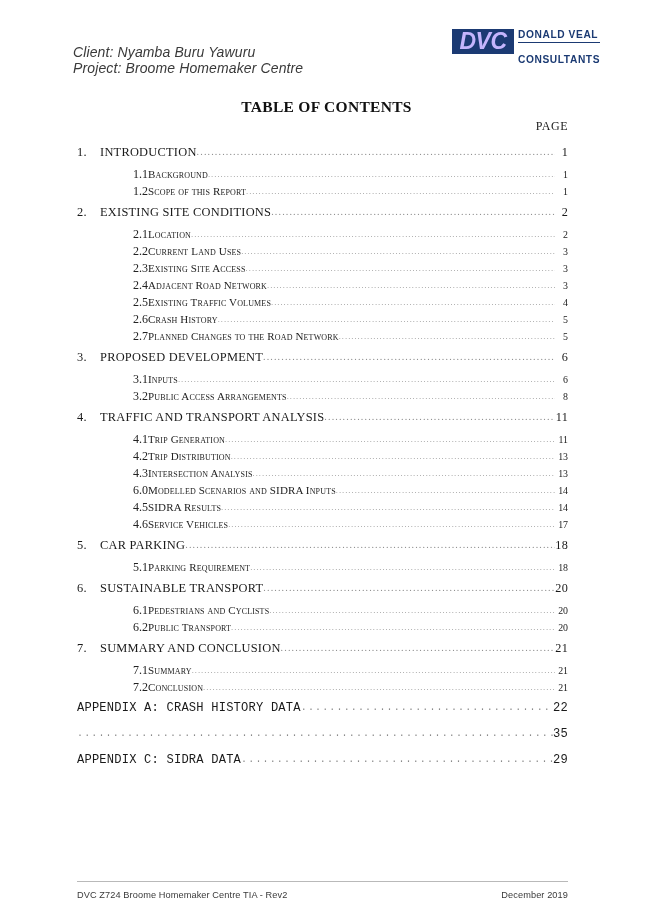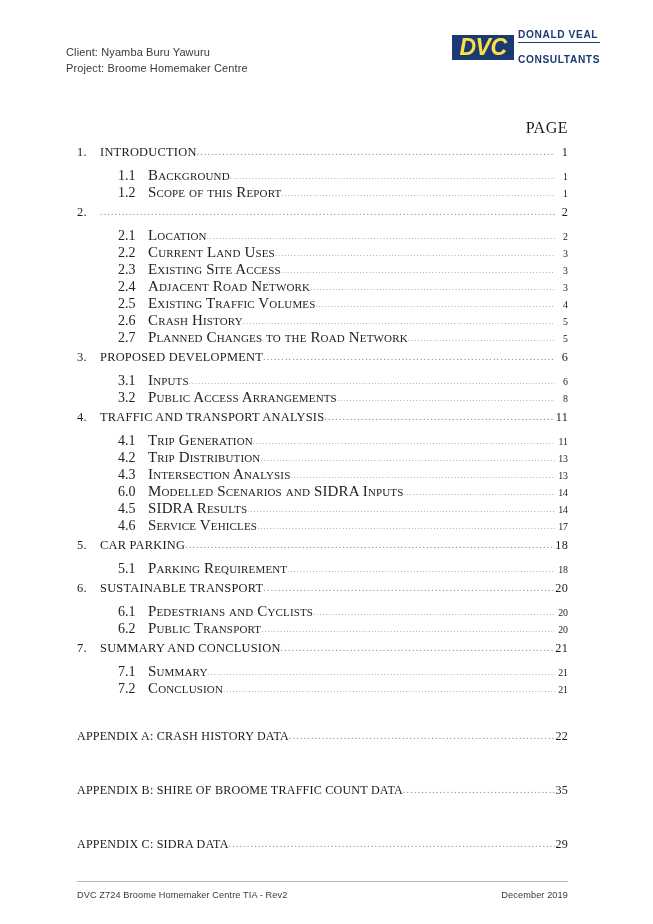--- a/index.html
+++ b/index.html
@@ -24,47 +24,48 @@
   
   .doc-header {
     position: absolute;
     left: 0;
     top: 0;
     width: 653px;
     height: 92px;
   }
   .header-meta {
     position: absolute;
-    left: 66px;
+    left: 73px;
     top: 45px;
     font-family: "Liberation Sans", sans-serif;
-    font-size: 11px;
+    font-size: 14px;
     line-height: 15.5px;
     color: #3a3a3a;
     letter-spacing: 0.12px;
     white-space: nowrap;
+    font-style: italic;
   }
   .header-meta div { white-space: nowrap; }
 
   
   .logo {
     position: absolute;
     left: 452px;
     top: 27px;
     width: 126px;
     height: 31px;
   }
   .logo-mark {
     position: absolute;
     left: 0;
-    top: 8px;
+    top: 2px;
     width: 62px;
     height: 25px;
     background: #1b3a73;
-    color: #fde047;
+    color: #c4b5fd;
     font-family: "Liberation Sans", sans-serif;
     font-weight: bold;
     font-size: 23px;
     letter-spacing: -0.5px;
     text-align: center;
     line-height: 25px;
     font-style: italic;
     box-sizing: border-box;
   }
   .logo-words {
@@ -97,21 +98,21 @@
     letter-spacing: 0.3px;
     color: #111111;
   }
   .page-col-head {
     position: absolute;
     left: 0;
     top: 119px;
     width: 568px;
     text-align: right;
     font-family: "Liberation Serif", serif;
-    font-size: 16px;
+    font-size: 12px;
     letter-spacing: 0.5px;
     color: #1a1a1a;
   }
 
   
   .toc {
     position: absolute;
     left: 77px;
     top: 139px;
     width: 491px;
@@ -145,38 +146,38 @@
     font-family: "Liberation Serif", serif;
     font-size: 9.9px;
     color: #222222;
     height: 17px;
     padding-left: 41px;
     padding-top: 2px;
   }
   .lvl2 .num {
     width: 30px;
     flex: 0 0 30px;
-    font-size: 14px;
+    font-size: 12px;
+    text-align: right;
   }
   .lvl2 .label {
     white-space: nowrap;
     font-variant: small-caps;
     letter-spacing: 0.15px;
-    font-size: 15px;
+    font-size: 11px;
   }
 
   
   .appx {
-    font-family: Liberation Serif, serif;
+    font-family: Liberation Mono, monospace;
     font-size: 12.1px;
     letter-spacing: 0.2px;
     color: #1a1a1a;
     height: 26px;
     padding-top: 6px;
-    margin-top: 28px;
   }
   .appx .label { white-space: nowrap; }
 
   
   .dots {
     flex: 1 1 auto;
     min-width: 6px;
     overflow: hidden;
     white-space: nowrap;
     color: #8a8a8a;
@@ -233,20 +234,21 @@
 
     <div class="logo">
       <div class="logo-mark">DVC</div>
       <div class="logo-words">
         <div class="lw1">DONALD VEAL</div>
         <div class="lw2">CONSULTANTS</div>
       </div>
     </div>
   </div>
 
+  <div class="toc-title">TABLE OF CONTENTS</div>
   <div class="page-col-head">PAGE</div>
 
   <div class="toc">
       <div class="toc-row lvl1">
         <span class="num">1.</span>
         <span class="label">INTRODUCTION</span>
         <span class="dots">.......................................................................................................................................................................................................</span>
         <span class="pgnum">1</span>
       </div>
       <div class="toc-row lvl2">
@@ -256,20 +258,21 @@
         <span class="pgnum">1</span>
       </div>
       <div class="toc-row lvl2">
         <span class="num">1.2</span>
         <span class="label">Scope of this Report</span>
         <span class="dots">.......................................................................................................................................................................................................</span>
         <span class="pgnum">1</span>
       </div>
       <div class="toc-row lvl1">
         <span class="num">2.</span>
+        <span class="label">EXISTING SITE CONDITIONS</span>
         <span class="dots">.......................................................................................................................................................................................................</span>
         <span class="pgnum">2</span>
       </div>
       <div class="toc-row lvl2">
         <span class="num">2.1</span>
         <span class="label">Location</span>
         <span class="dots">.......................................................................................................................................................................................................</span>
         <span class="pgnum">2</span>
       </div>
       <div class="toc-row lvl2">
@@ -415,21 +418,20 @@
         <span class="label">Conclusion</span>
         <span class="dots">.......................................................................................................................................................................................................</span>
         <span class="pgnum">21</span>
       </div>
       <div class="toc-row appx">
         <span class="label">APPENDIX A: CRASH HISTORY DATA</span>
         <span class="dots">.......................................................................................................................................................................................................</span>
         <span class="pgnum">22</span>
       </div>
       <div class="toc-row appx">
-        <span class="label">APPENDIX B: SHIRE OF BROOME TRAFFIC COUNT DATA</span>
         <span class="dots">.......................................................................................................................................................................................................</span>
         <span class="pgnum">35</span>
       </div>
       <div class="toc-row appx">
         <span class="label">APPENDIX C: SIDRA DATA</span>
         <span class="dots">.......................................................................................................................................................................................................</span>
         <span class="pgnum">29</span>
       </div>
     </div>
 

